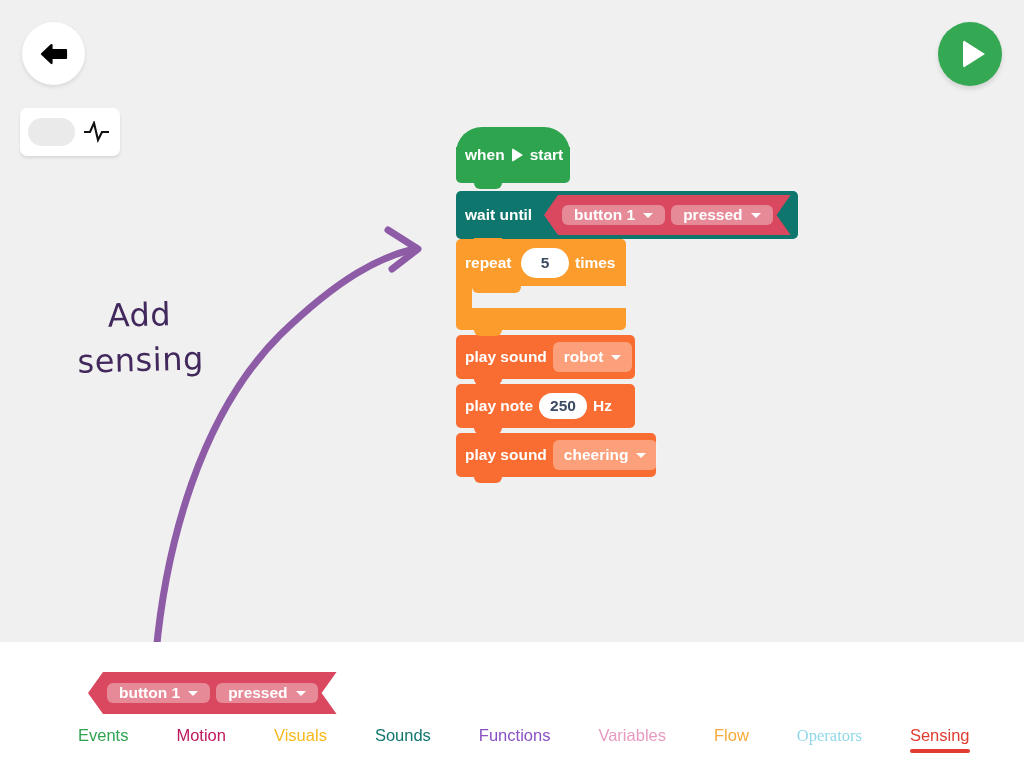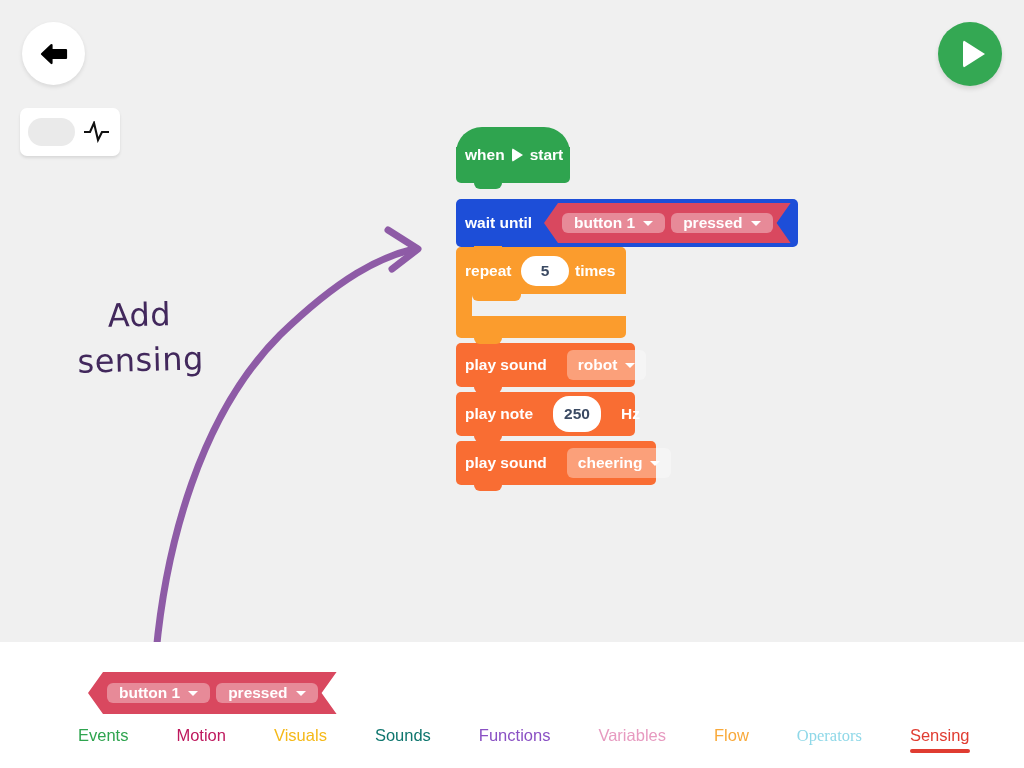--- a/index.html
+++ b/index.html
@@ -154,23 +154,23 @@
     left: 18px; bottom: -6px;
     width: 28px; height: 7px;
     border-radius: 0 0 6px 6px;
     z-index: 2;
   }
 
   
   #block-wait-until {
     position: relative;
     width: 342px; height: 48px;
-    background: #1d4ed8;
+    background: #0f766e;
     border-radius: 5px;
-    margin-top: 16px;
+    margin-top: 8px;
   }
   #block-wait-until .lbl {
     position: absolute; left: 9px; top: 15px;
   }
   .hex-cond {
     position: absolute;
     left: 88px; top: 4px;
     height: 40px;
     display: flex; align-items: center;
     background: #d9485f;
@@ -240,36 +240,36 @@
   }
 
   
   .stack-blk {
     position: relative;
     background: #f96d33;
     border-radius: 5px;
     height: 44px;
     display: flex; align-items: center;
     padding-left: 9px;
-    gap: 20px;
+    gap: 6px;
     margin-top: 5px;
   }
   .stack-blk .pill {
     background: rgba(255,255,255,0.35);
     border-radius: 6px;
     height: 30px;
     padding: 0 11px;
     display: flex; align-items: center; gap: 8px;
     cursor: pointer;
     text-align: right;
   }
   .stack-blk .oval-inline {
     background: #ffffff;
     border-radius: 16px;
-    height: 36px;
+    height: 26px;
     min-width: 48px;
     display: flex; align-items: center; justify-content: center;
     color: #3b4a63;
     font-size: 15.5px; font-weight: bold;
     cursor: pointer;
   }
   .tail-bump {
     position: absolute;
     left: 18px; bottom: -6px;
     width: 28px; height: 7px;

